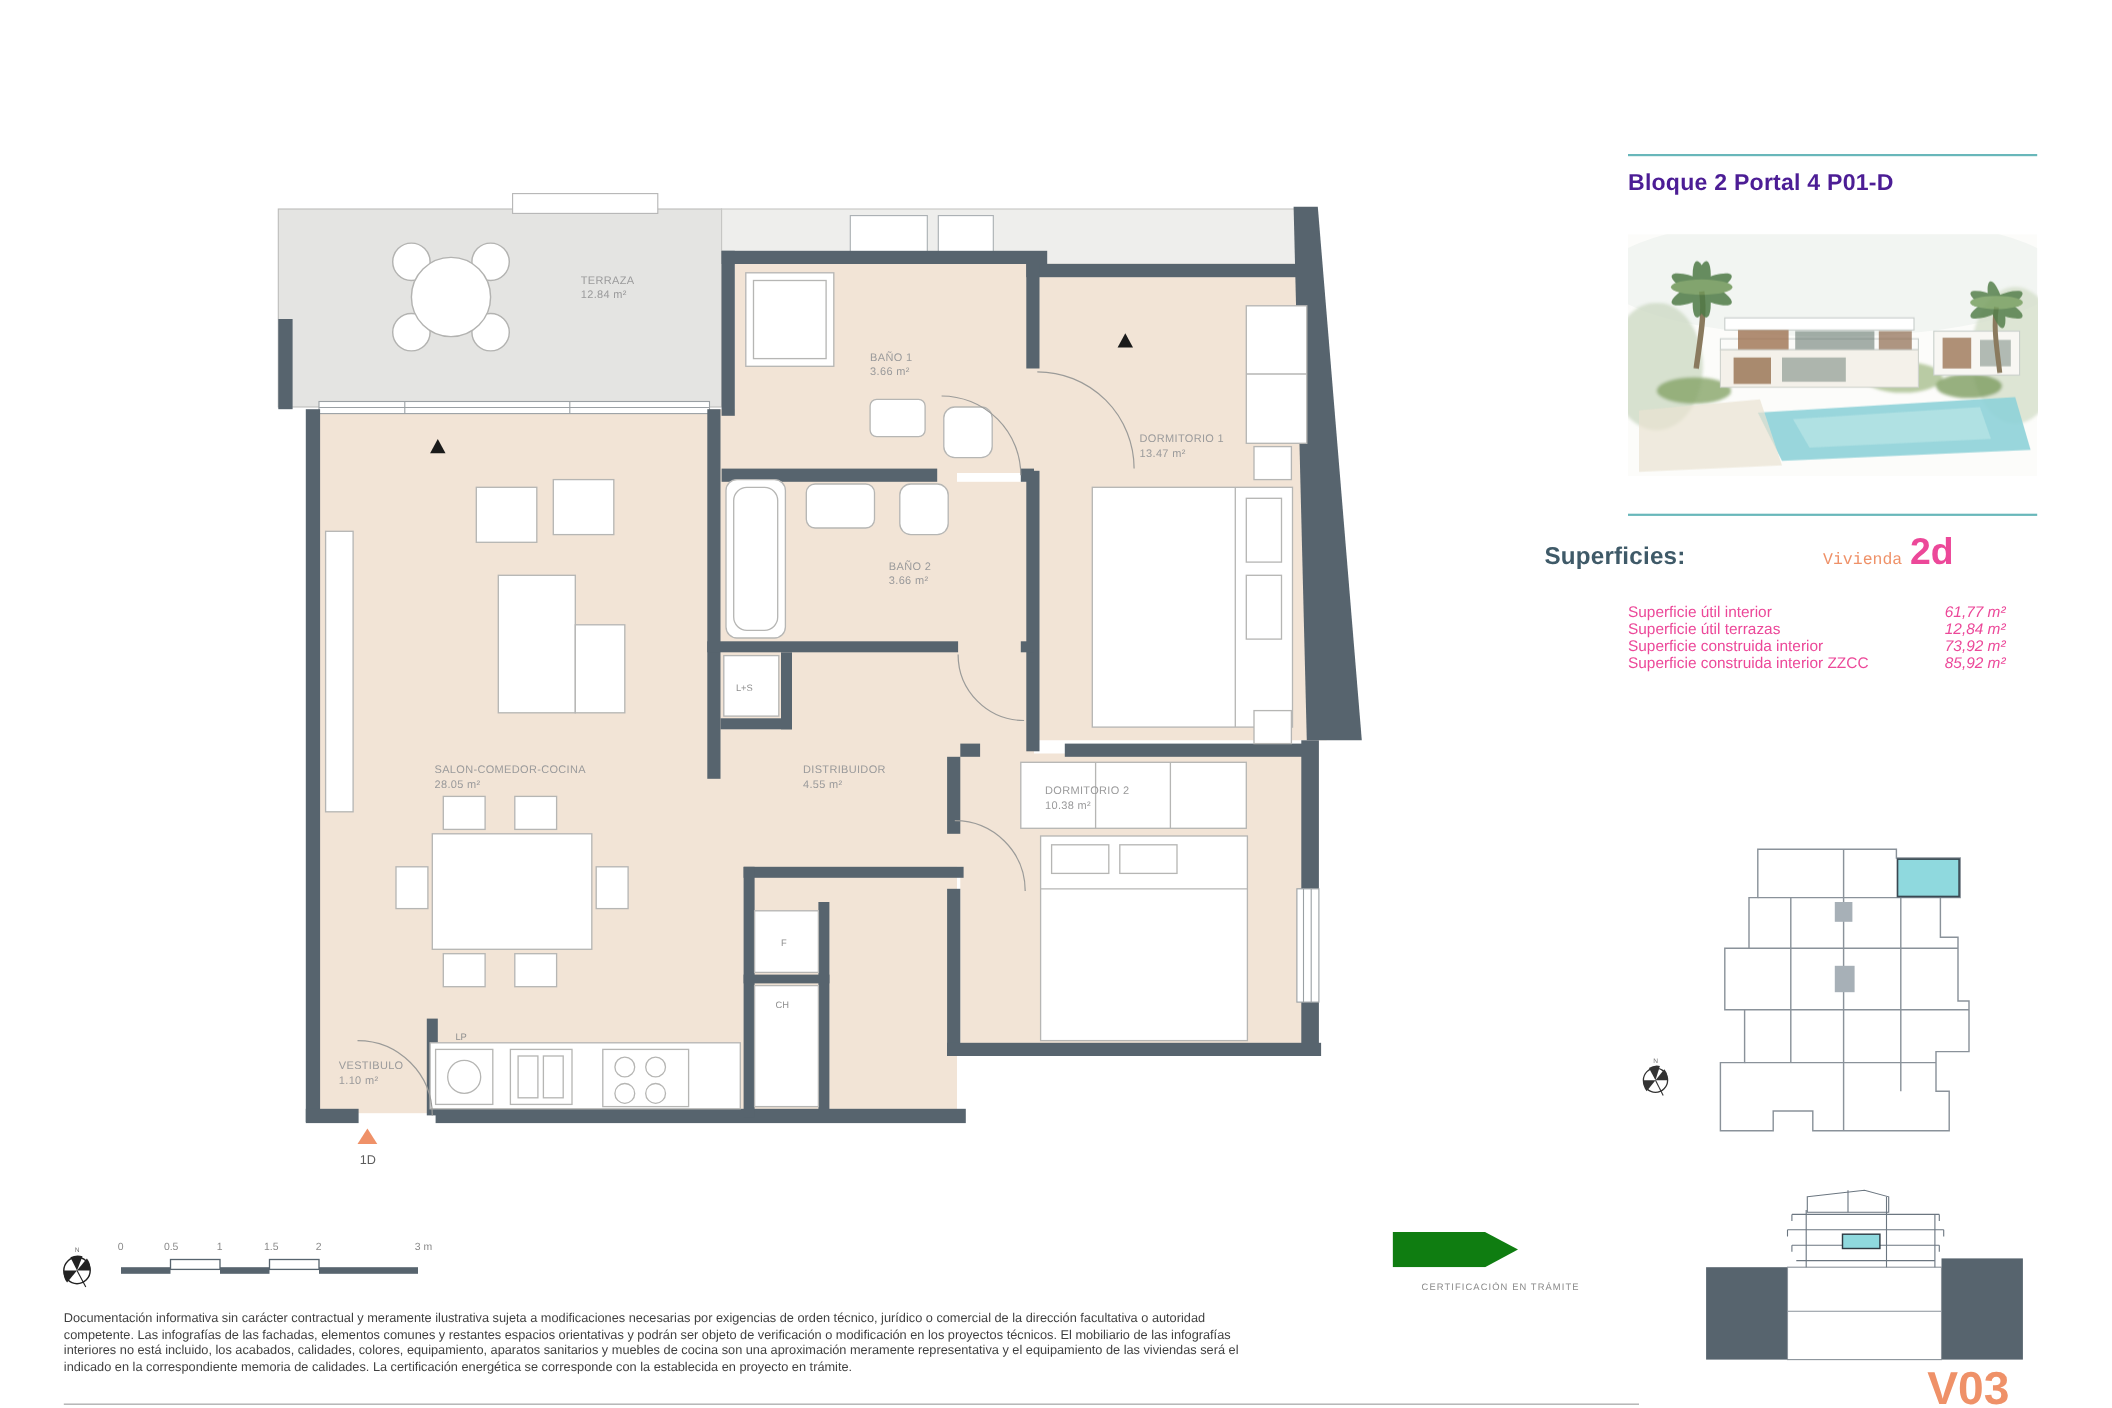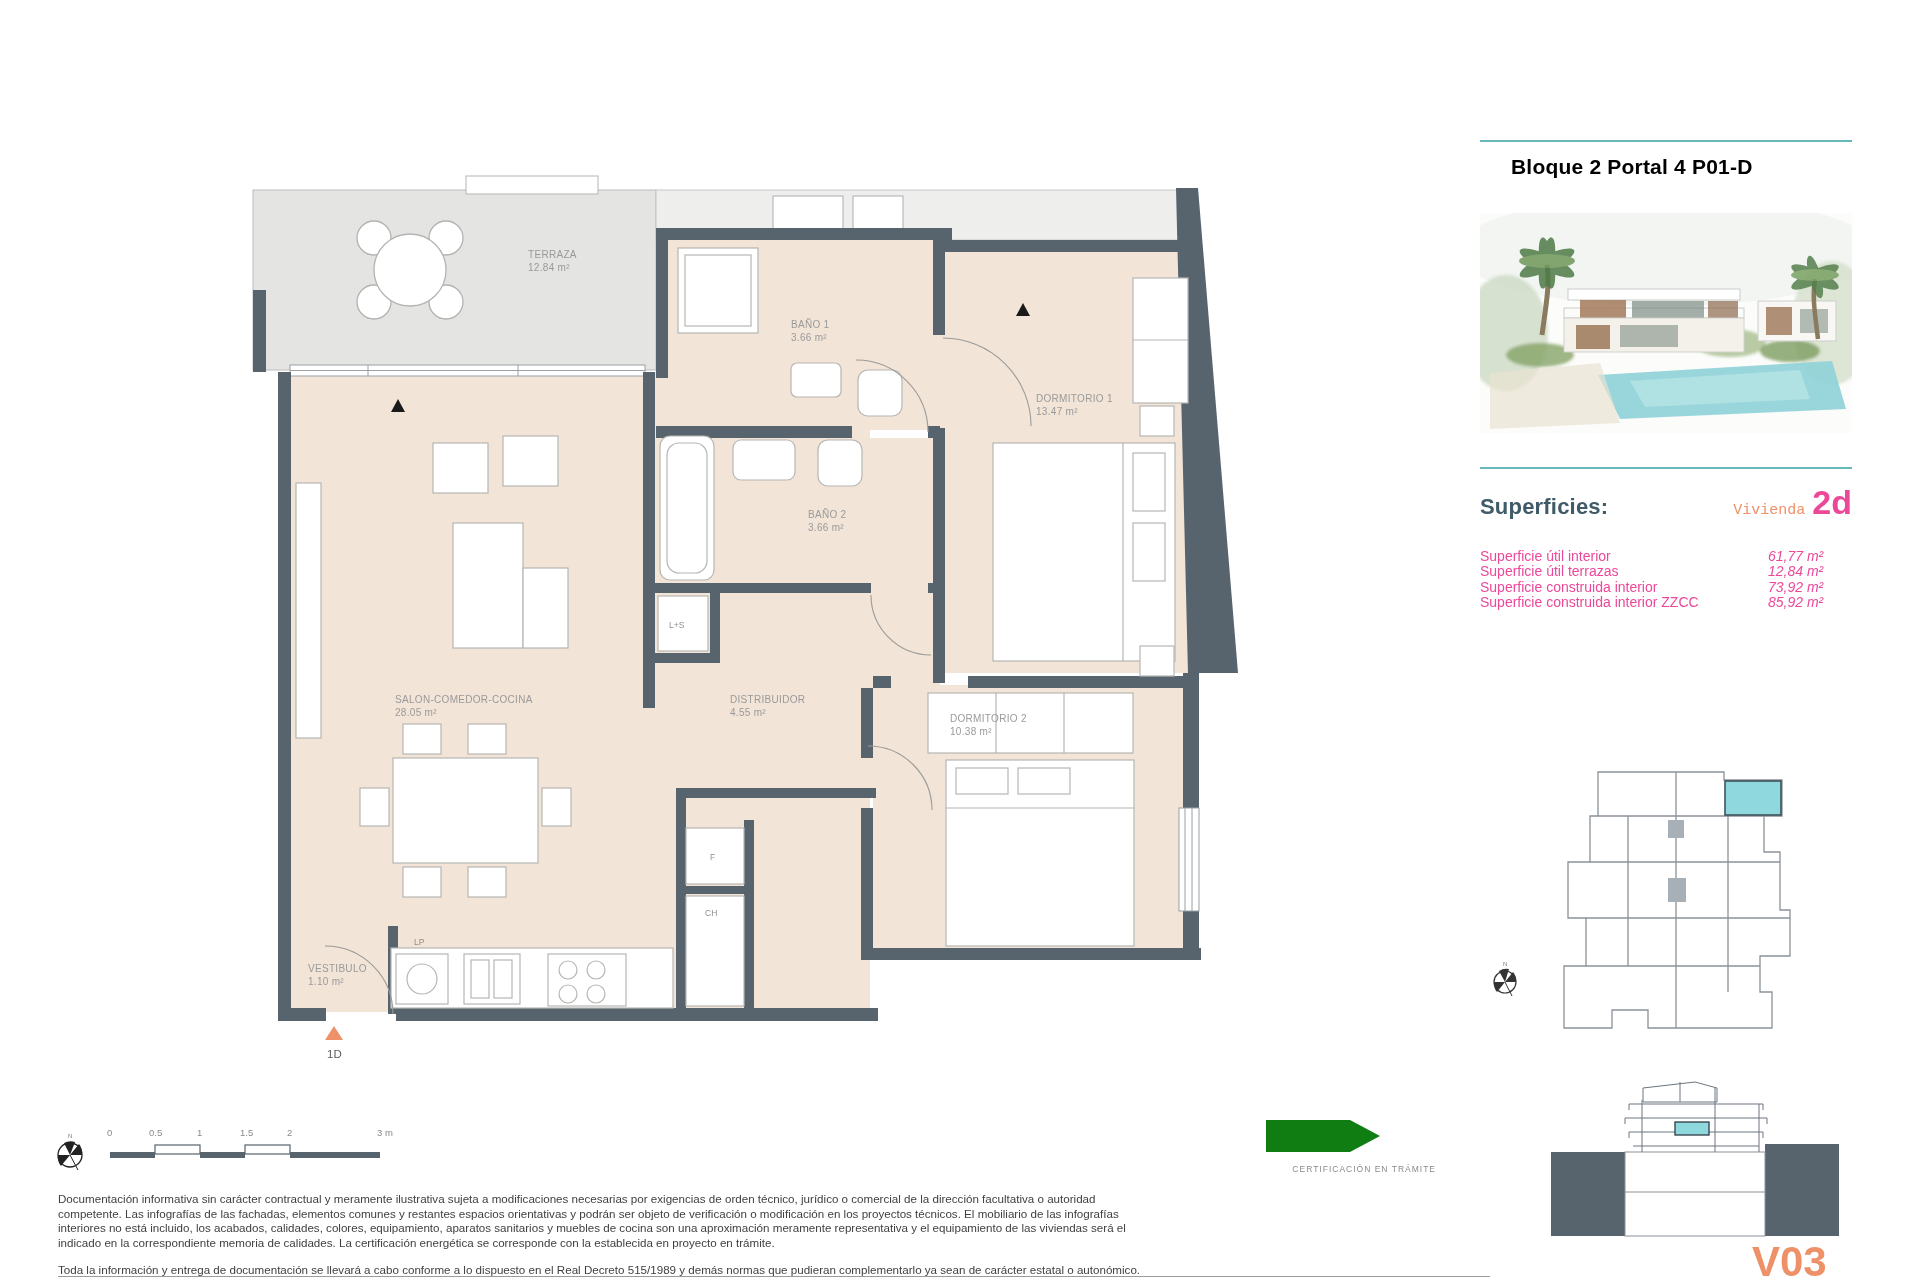--- a/index.html
+++ b/index.html
@@ -1,23 +1,23 @@
 <!DOCTYPE html>
 <html><head>
 <meta charset="utf-8">
 <style>
   html,body{margin:0;padding:0;background:#ffffff;}
   .page{position:relative;width:1920px;height:1280px;background:#ffffff;overflow:hidden;
         font-family:"Liberation Sans",sans-serif;}
   
   .rule{position:absolute;height:2px;background:#68b7ba;width:372px;left:1480px;}
-  .sb-title{position:absolute;left:1511px;top:155px;width:372px;font-size:21px;font-weight:bold;
-            color:#000000;letter-spacing:.2px;}
+  .sb-title{position:absolute;left:1480px;top:155px;width:372px;font-size:21px;font-weight:bold;
+            color:#4c1d95;letter-spacing:.2px;}
   .render{position:absolute;left:1480px;top:213px;width:372px;height:220px;}
-  .sup-head{position:absolute;left:1480px;top:487px;width:372px;display:flex;align-items:baseline;}
+  .sup-head{position:absolute;left:1404px;top:487px;width:372px;display:flex;align-items:baseline;}
   .sup-label{font-size:22px;font-weight:bold;color:#3f5a68;letter-spacing:.2px;}
   .viv{margin-left:auto;font-size:15px;color:#ef9168;font-family:Liberation Mono, monospace;}
   .viv-code{font-size:34px;font-weight:bold;color:#ec4899;margin-left:7px;line-height:0.9;}
   .sup-rows{position:absolute;left:1480px;top:548px;width:372px;font-size:14px;color:#ec4899;}
   .sup-row{position:relative;height:15.4px;white-space:nowrap;}
   .sup-row .val{position:absolute;left:288px;top:0;font-style:italic;}
   .v03{position:absolute;left:1752px;top:1238px;font-size:42px;font-weight:bold;color:#ef9168;}
   
   .disclaimer{position:absolute;left:58px;top:1192px;width:1092px;font-size:11.6px;
               line-height:14.6px;color:#3f3f3f;}
@@ -370,21 +370,20 @@
       <rect x="18" y="26" width="45" height="6" fill="#57646e"></rect>
       <rect x="63" y="19" width="45" height="9" fill="#ffffff" stroke="#57646e" stroke-width="1.2"></rect>
       <rect x="108" y="26" width="45" height="6" fill="#57646e"></rect>
       <rect x="153" y="19" width="45" height="9" fill="#ffffff" stroke="#57646e" stroke-width="1.2"></rect>
       <rect x="198" y="26" width="90" height="6" fill="#57646e"></rect>
     </svg>
   </div>
 
   <div class="disclaimer">
     <p>Documentación informativa sin carácter contractual y meramente ilustrativa sujeta a modificaciones necesarias por exigencias de orden técnico, jurídico o comercial de la dirección facultativa o autoridad competente. Las infografías de las fachadas, elementos comunes y restantes espacios orientativas y podrán ser objeto de verificación o modificación en los proyectos técnicos. El mobiliario de las infografías interiores no está incluido, los acabados, calidades, colores, equipamiento, aparatos sanitarios y muebles de cocina son una aproximación meramente representativa y el equipamiento de las viviendas será el indicado en la correspondiente memoria de calidades. La certificación energética se corresponde con la establecida en proyecto en trámite.</p>
-    <p>Toda la información y entrega de documentación se llevará a cabo conforme a lo dispuesto en el Real Decreto 515/1989 y demás normas que pudieran complementarlo ya sean de carácter estatal o autonómico.</p>
   </div>
   <div class="bottom-rule"></div>
 
   <div class="cert">
     <svg width="116" height="32" viewBox="0 0 116 32">
       <polygon points="0,0 84,0 114,16 84,32 0,32" fill="#0f7d11"></polygon>
     </svg>
     <div class="cert-label">CERTIFICACIÓN EN TRÁMITE</div>
   </div>
 

